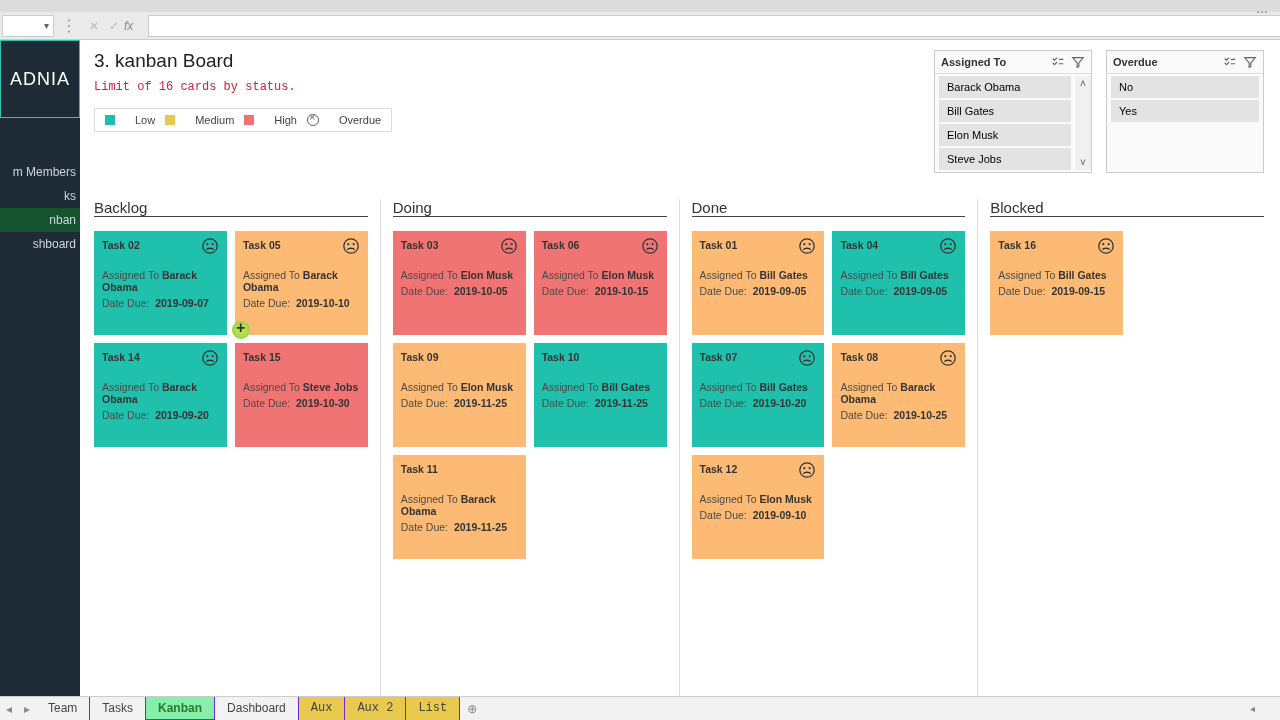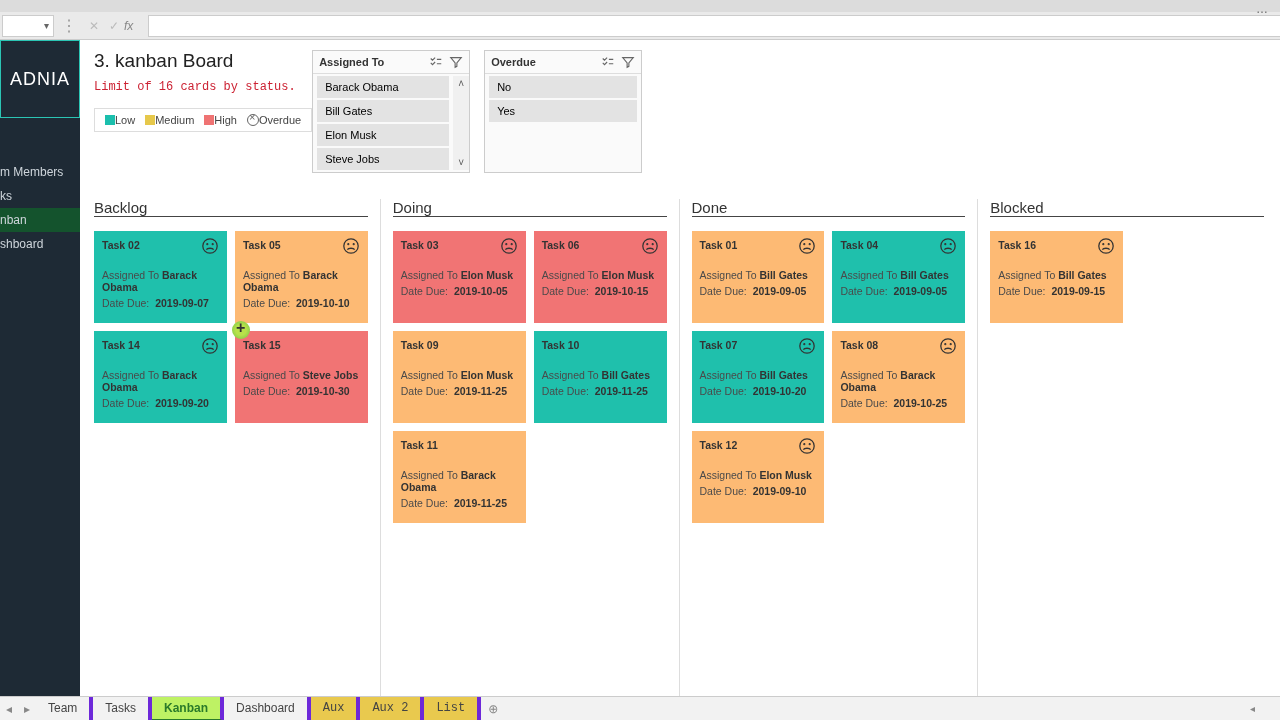--- a/index.html
+++ b/index.html
@@ -15,31 +15,31 @@
   .fx-cancel, .fx-ok { width: 20px; text-align: center; color: #bbb; font-size: 12px; }
   .fx-label { font-style: italic; color: #888; font-size: 12px; width: 24px; }
   .fx-input { flex: 1; height: 22px; background: #fff; border: 1px solid #ccc; border-right: none; }
 
   .main { display: flex; height: 656px; }
 
   
   .sidebar { width: 80px; background: #1e2a35; color: #cfd6dc; flex-shrink: 0; }
   .logo-box { height: 78px; border: 1px solid #2bc5b4; display: flex; align-items: center; justify-content: center; font-weight: 300; font-size: 18px; letter-spacing: 1px; color: #fff; }
   .nav { margin-top: 42px; font-size: 12px; }
-  .nav-item { padding: 5px 4px 5px 0; text-align: left; white-space: nowrap; overflow: hidden; cursor: pointer; }
+  .nav-item { padding: 5px 4px 5px 0; text-align: right; white-space: nowrap; overflow: hidden; cursor: pointer; }
   .nav-item.active { background: #14532d; }
 
   
   .content { flex: 1; padding: 10px 16px 0 14px; position: relative; overflow: hidden; }
-  .header-row { display: flex; justify-content: flex-start; align-items: flex-start; }
+  .header-row { display: flex; justify-content: space-between; align-items: flex-start; }
   .title-block { }
   .title { font-size: 19px; font-weight: 500; color: #222; }
   .subtitle { font-size: 12px; color: #c23; margin-top: 8px; font-family: Liberation Mono, monospace; }
   .legend-box { display: inline-flex; align-items: center; border: 1px solid #ddd; padding: 5px 10px; margin-top: 14px; font-size: 11px; gap: 10px; color: #444; }
-  .lg { display: flex; align-items: center; gap: 0; }
+  .lg { display: flex; align-items: center; gap: 20px; }
   .sw { width: 10px; height: 10px; display: inline-block; }
   .sw.low { background: #1bbfad; }
   .sw.med { background: #e6c84b; }
   .sw.high { background: #ef7373; }
   .ov-ic { width: 12px; height: 12px; border: 1.2px solid #666; border-radius: 50%; position: relative; }
   .ov-ic::before { content: "×"; position: absolute; top:-4px; left:1px; font-size:11px; color:#666;}
 
   
   .filters { display: flex; gap: 14px; }
   .filter-box { width: 158px; border: 1px solid #ccc; background: #fafafa; }
@@ -50,41 +50,41 @@
   .filter-list { }
   .filter-item { font-size: 11px; padding: 5px 8px; background: #e3e3e3; margin: 2px 4px; cursor: pointer; }
   .filter-scroll { position: absolute; right: 0; top:0; bottom:0; width: 16px; background: #f0f0f0; display:flex; flex-direction:column; justify-content:space-between; align-items:center; font-size:10px; color:#555; padding:2px 0;}
   .filter-box.assigned .filter-list { margin-right: 16px; }
 
   
   .board { display: flex; gap: 12px; margin-top: 26px; height: 520px; }
   .col { flex: 1; min-width: 0; }
   .col-title { font-size: 15px; color: #333; border-bottom: 1.5px solid #444; margin-bottom: 14px; }
   .cards { display: flex; flex-wrap: wrap; gap: 8px; }
-  .card { width: calc(50% - 4px); height: 92px; padding: 8px 8px 6px 8px; position: relative; font-size: 10.5px; color: #333; }
+  .card { width: calc(50% - 4px); height: 104px; padding: 8px 8px 6px 8px; position: relative; font-size: 10.5px; color: #333; }
   .card-low { background: #1fc0ac; }
   .card-med { background: #fdba74; }
   .card-high { background: #f17474; }
   .card .t { font-weight: 600; margin-bottom: 18px; display:block;}
   .card .row { margin-top: 4px; }
   .card .lab { color: #4a4a4a; }
   .card .val { font-weight: 600; }
   .face { position: absolute; top: 6px; right: 8px; width: 18px; height: 18px; }
   .face svg { width: 18px; height: 18px; }
 
   .col-divider { width: 1px; background: #ddd; }
 
   .cursor-dot { position:absolute; left:152px; top:281px; width:18px; height:18px; background: radial-gradient(circle,#b8e24a 40%,#6cc24a 100%); border-radius:50%; }
   .cursor-plus { position:absolute; left:156px; top:279px; font-size:16px; color:#333; font-weight:bold;}
 
   
   .tabs-row { position: absolute; bottom: 0; left: 0; right: 0; height: 24px; background: #f2f2f2; display: flex; align-items: center; border-top: 1px solid #ccc; font-size: 12px; }
   .tabs-row .tabnav { width: 18px; text-align:center; color:#888; cursor:pointer;}
-  .tab { padding: 4px 12px; border-right: 4px solid #6d28d9; cursor: pointer; color: #444; background:#f2f2f2;}
-  .tab.active { background: #bef264; border-bottom: 2px solid #2a7a2a; color: #2a7a2a; font-weight: 600; }
+  .tab { padding: 4px 12px; border-right: 1px solid #6d28d9; cursor: pointer; color: #444; background:#f2f2f2;}
+  .tab.active { background: #86efac; border-bottom: 2px solid #2a7a2a; color: #2a7a2a; font-weight: 600; }
   .tab.aux { background: #e9c94e; font-family: Liberation Mono, monospace; }
   .tab-add { width: 24px; text-align: center; color: #888; cursor: pointer; }
   .tabs-scroll { margin-left:auto; width:30px; font-size:10px; color:#888; display:flex; gap:4px; padding-right:8px;}
 </style>
 </head>
 <body>
 
 <div class="top-bar">
   <span class="top-dots">…</span>
 </div>

